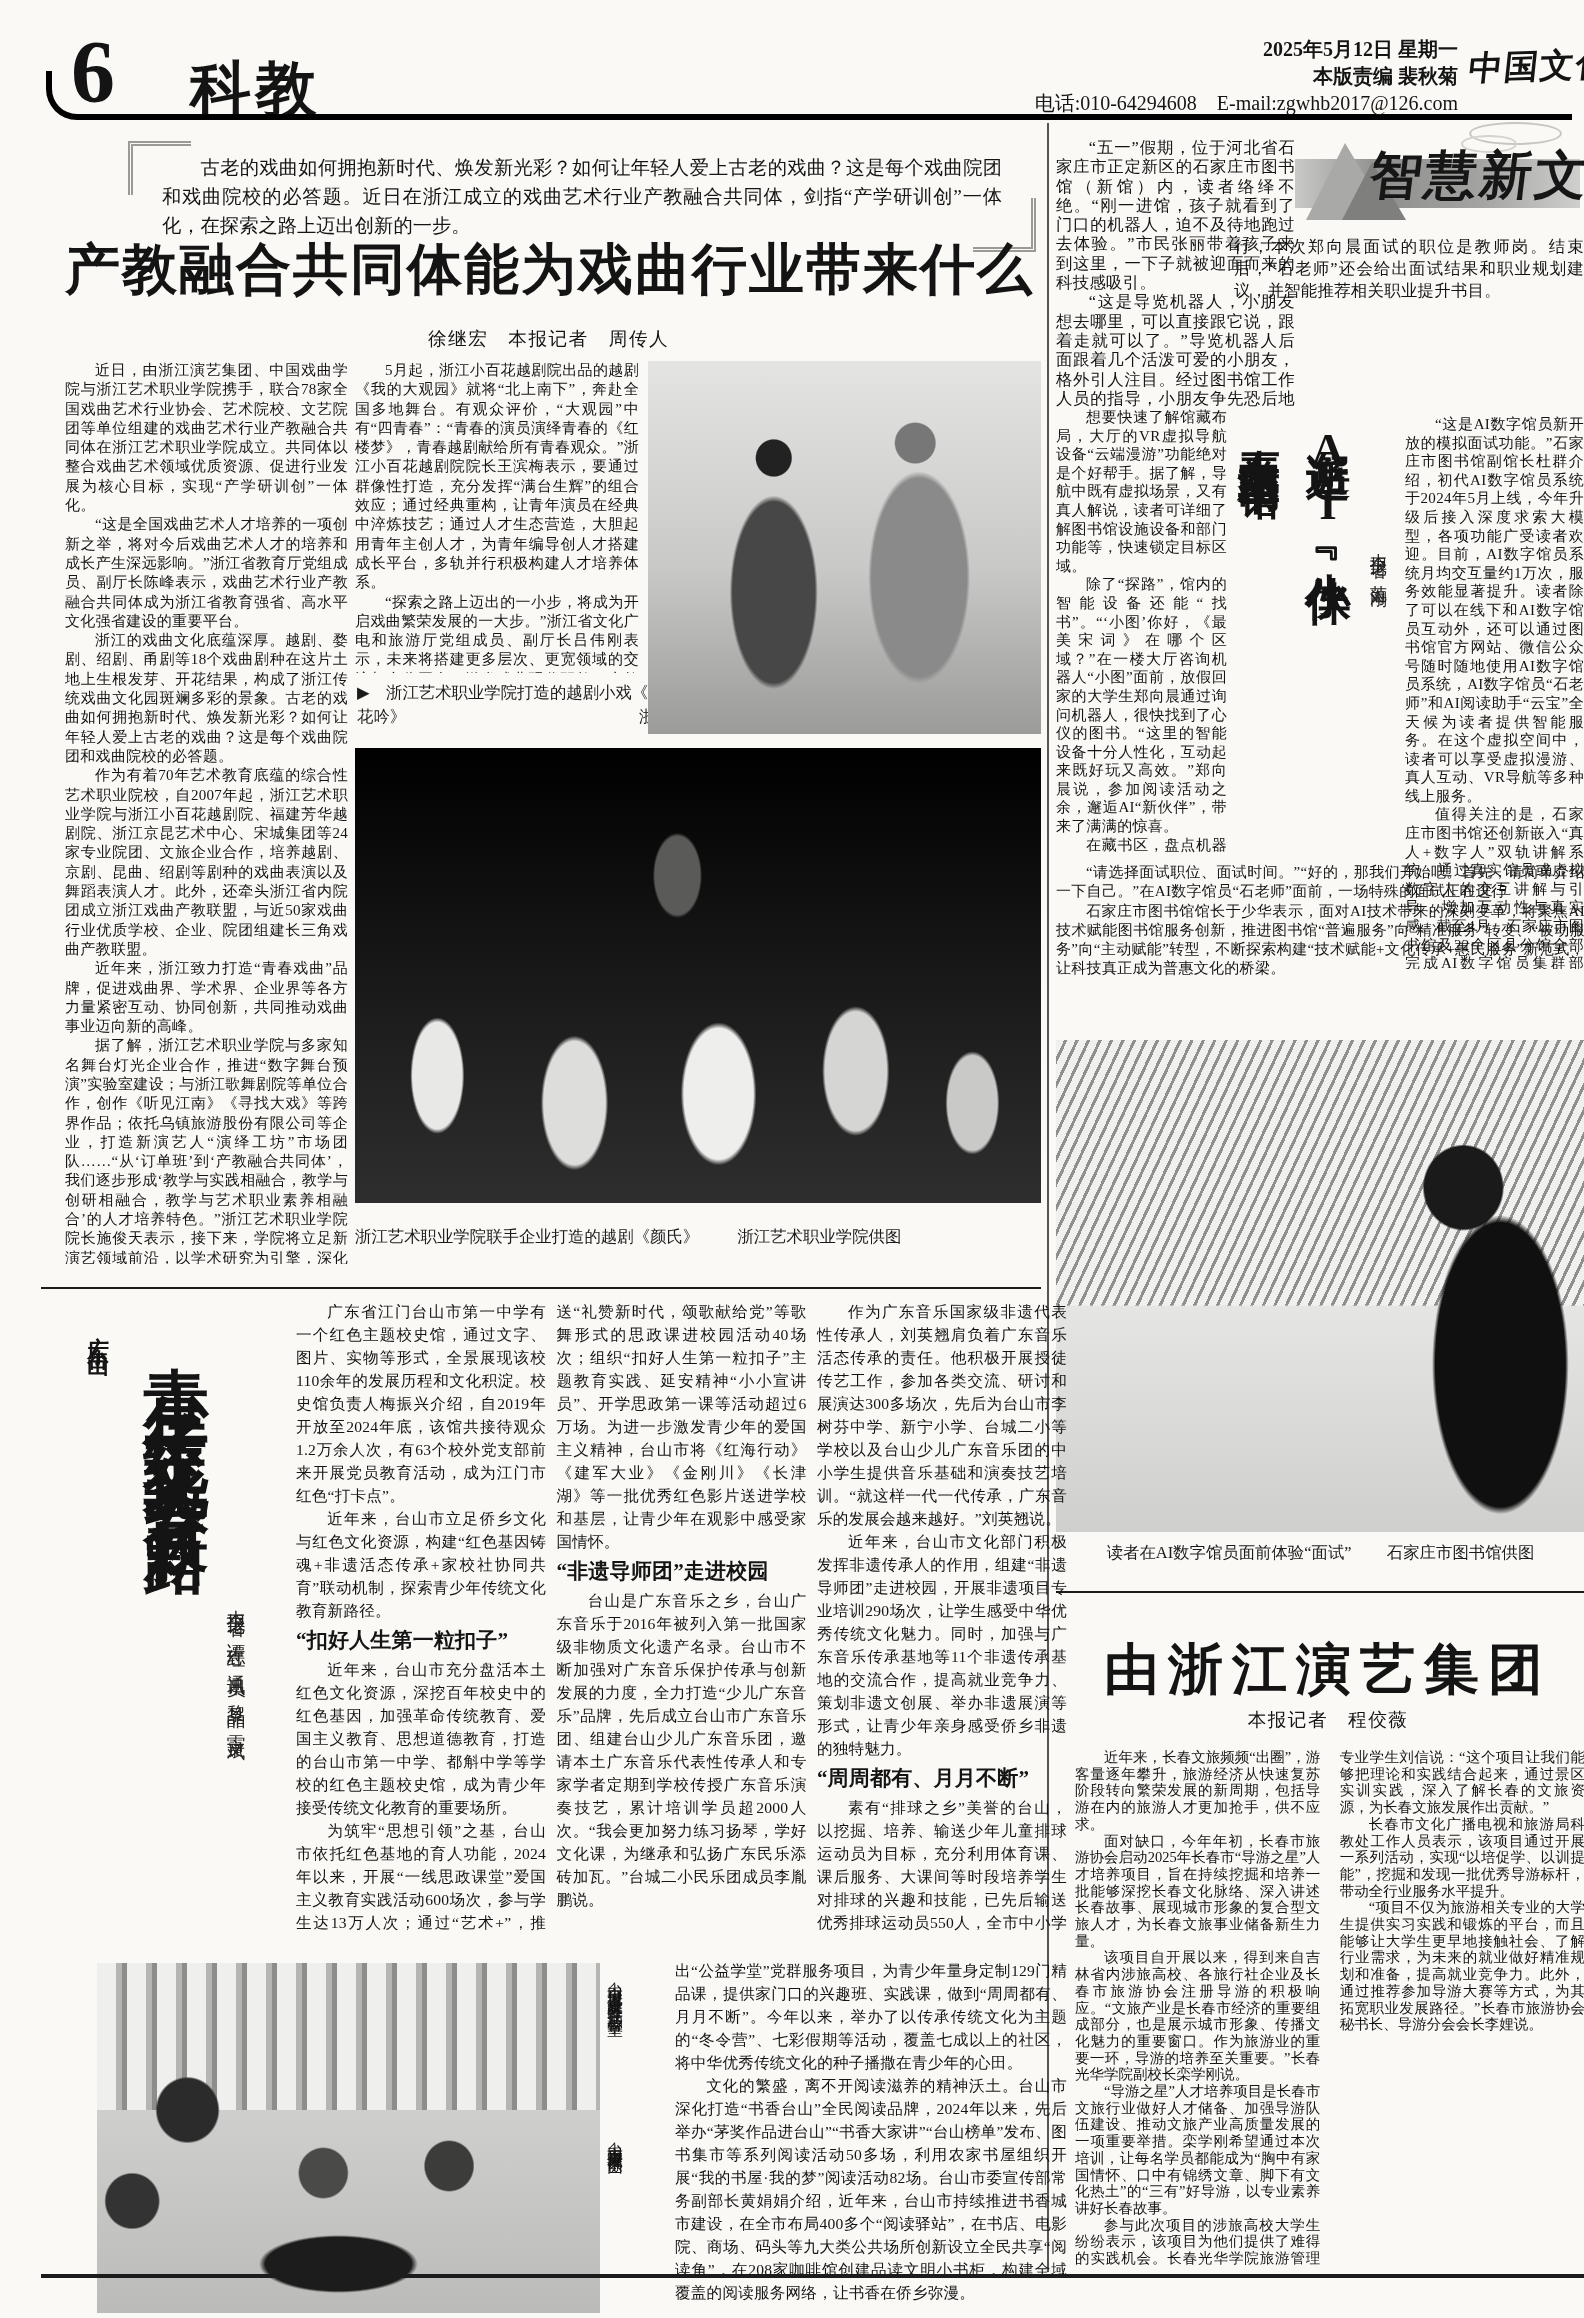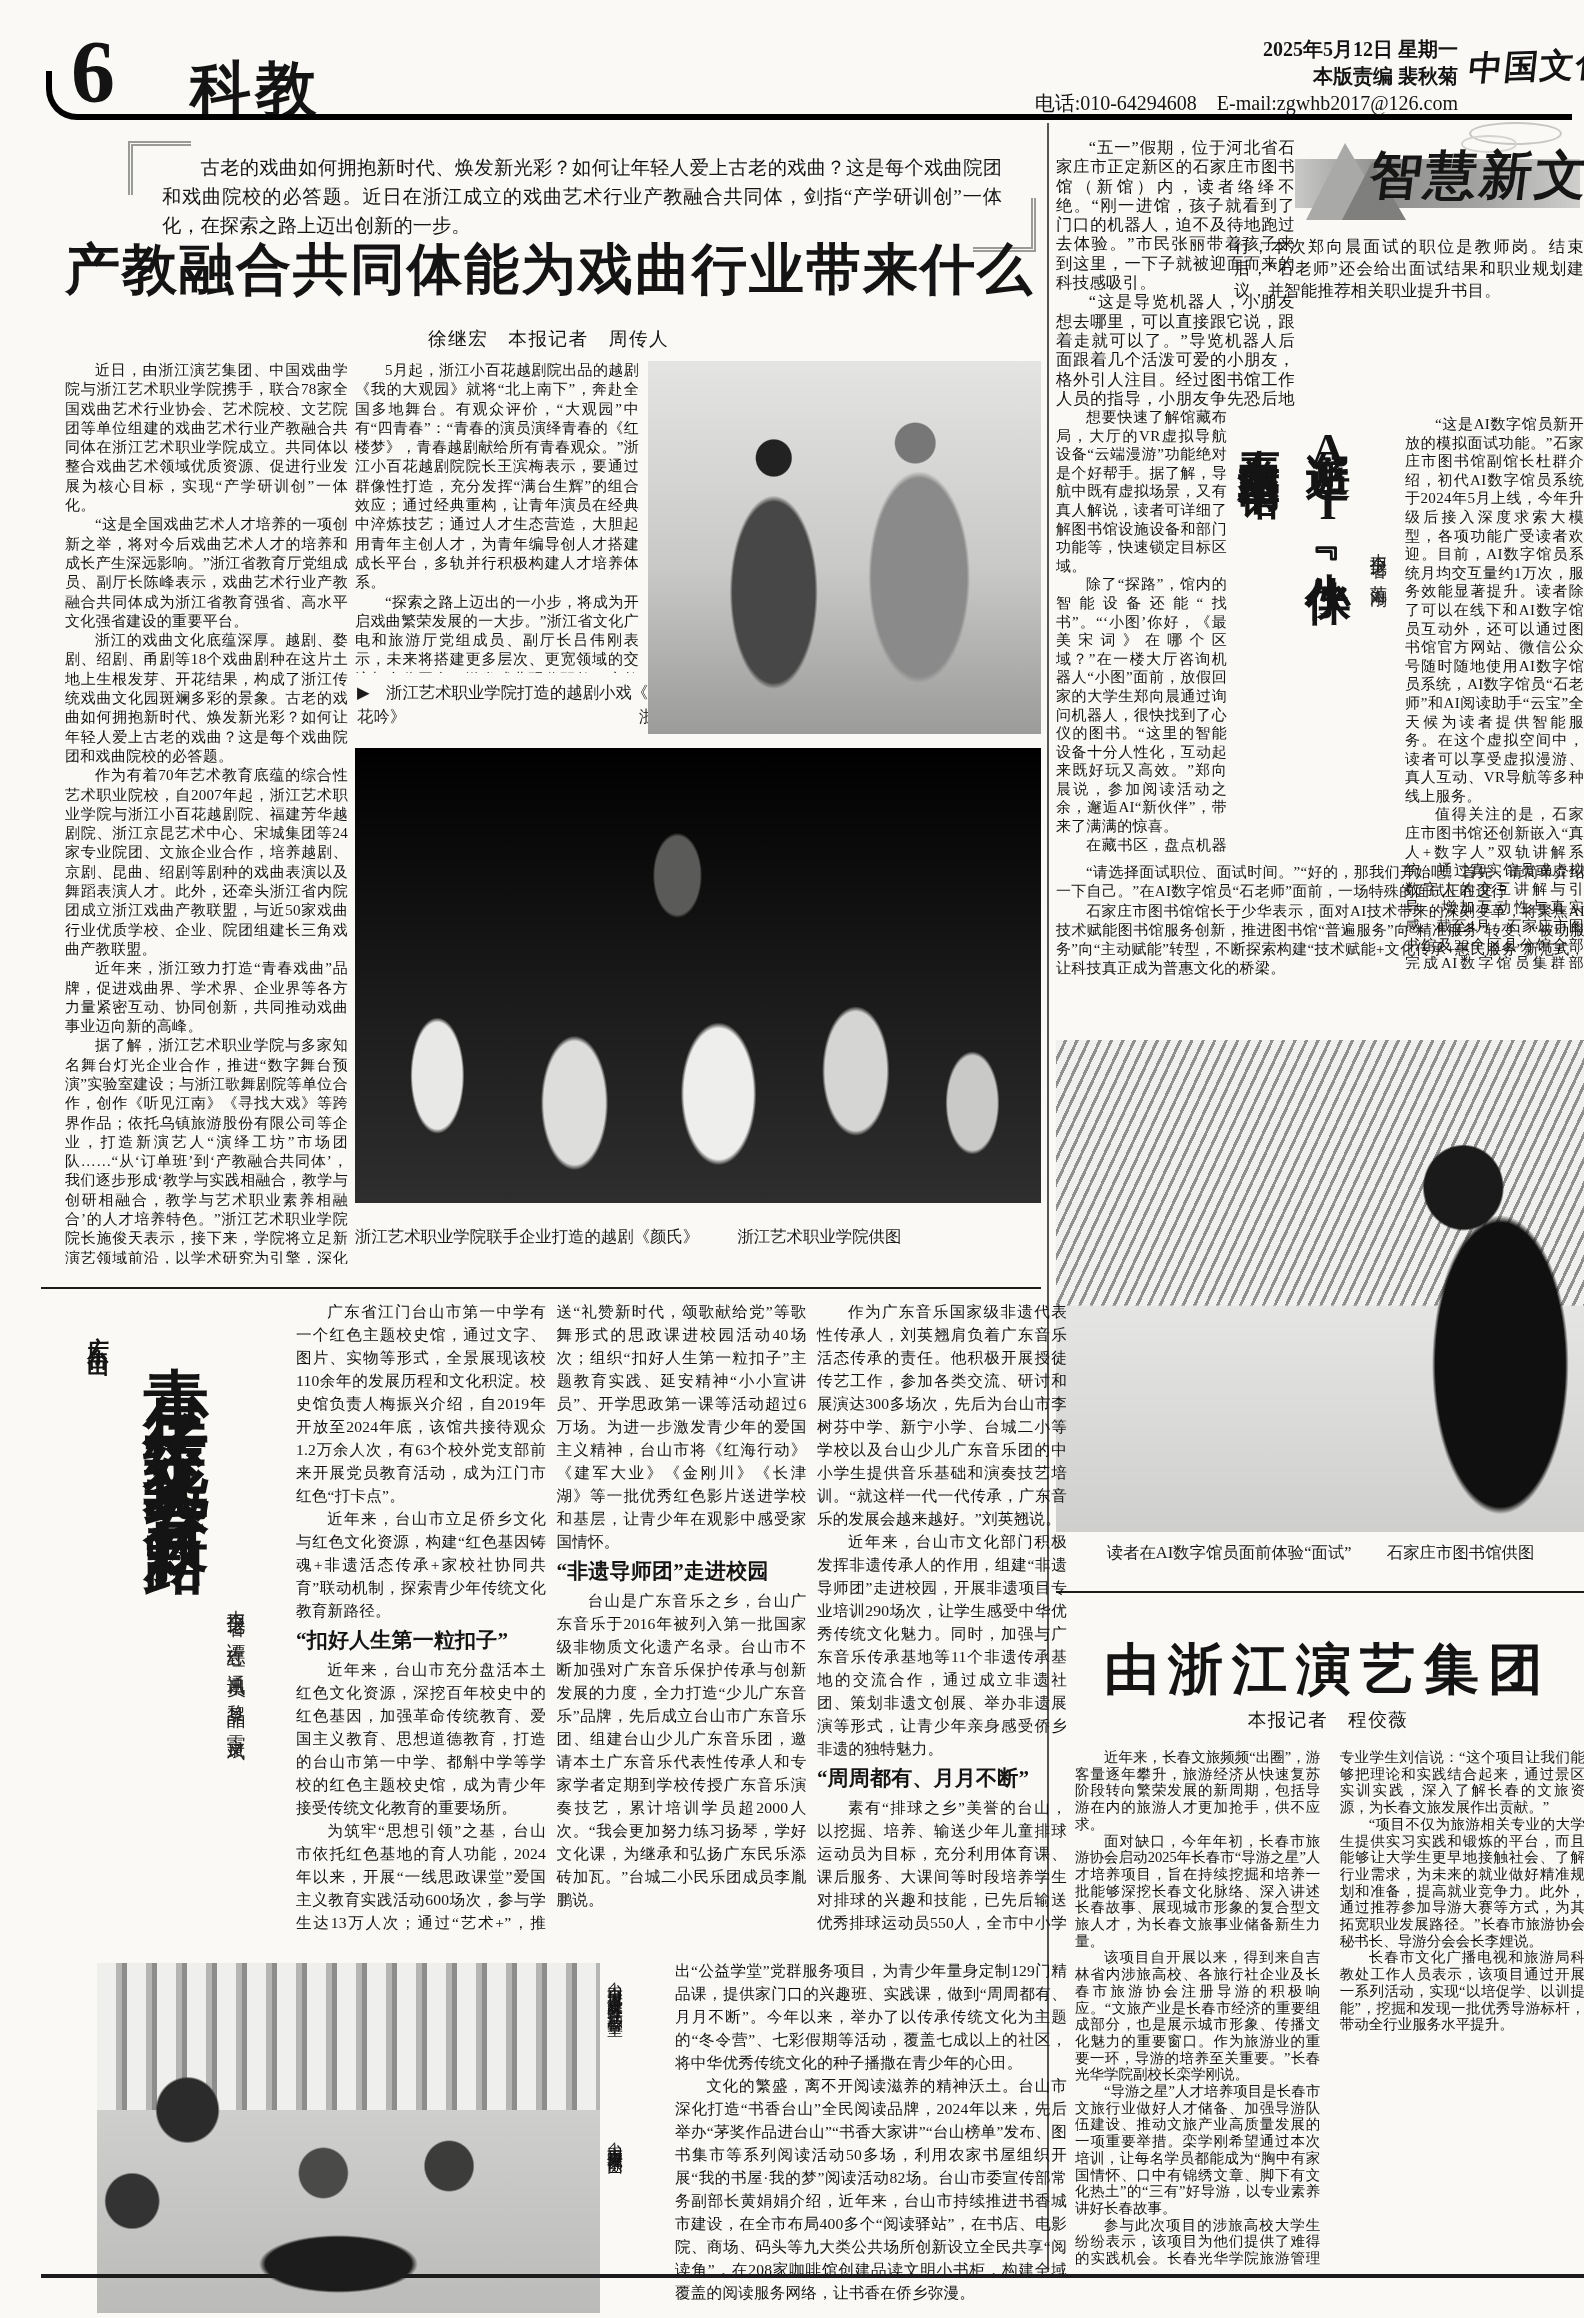--- a/index.html
+++ b/index.html
@@ -186,21 +186,21 @@
 
   <div class="abs bodycol-w flow3" style="left:296px;top:1300px;width:771px;height:650px;">
       <p>广东省江门台山市第一中学有一个红色主题校史馆，通过文字、图片、实物等形式，全景展现该校110余年的发展历程和文化积淀。校史馆负责人梅振兴介绍，自2019年开放至2024年底，该馆共接待观众1.2万余人次，有63个校外党支部前来开展党员教育活动，成为江门市红色“打卡点”。</p>
       <p>近年来，台山市立足侨乡文化与红色文化资源，构建“红色基因铸魂+非遗活态传承+家校社协同共育”联动机制，探索青少年传统文化教育新路径。</p>
       <h3>“扣好人生第一粒扣子”</h3>
       <p>近年来，台山市充分盘活本土红色文化资源，深挖百年校史中的红色基因，加强革命传统教育、爱国主义教育、思想道德教育，打造的台山市第一中学、都斛中学等学校的红色主题校史馆，成为青少年接受传统文化教育的重要场所。</p>
       <p>为筑牢“思想引领”之基，台山市依托红色基地的育人功能，2024年以来，开展“一线思政课堂”爱国主义教育实践活动600场次，参与学生达13万人次；通过“艺术+”，推送“礼赞新时代，颂歌献给党”等歌舞形式的思政课进校园活动40场次；组织“扣好人生第一粒扣子”主题教育实践、延安精神“小小宣讲员”、开学思政第一课等活动超过6万场。为进一步激发青少年的爱国主义精神，台山市将《红海行动》《建军大业》《金刚川》《长津湖》等一批优秀红色影片送进学校和基层，让青少年在观影中感受家国情怀。</p>
       <h3>“非遗导师团”走进校园</h3>
       <p>台山是广东音乐之乡，台山广东音乐于2016年被列入第一批国家级非物质文化遗产名录。台山市不断加强对广东音乐保护传承与创新发展的力度，全力打造“少儿广东音乐”品牌，先后成立台山市广东音乐团、组建台山少儿广东音乐团，邀请本土广东音乐代表性传承人和专家学者定期到学校传授广东音乐演奏技艺，累计培训学员超2000人次。“我会更加努力练习扬琴，学好文化课，为继承和弘扬广东民乐添砖加瓦。”台城二小民乐团成员李胤鹏说。</p>
       <p>作为广东音乐国家级非遗代表性传承人，刘英翘肩负着广东音乐活态传承的责任。他积极开展授徒传艺工作，参加各类交流、研讨和展演达300多场次，先后为台山市李树芬中学、新宁小学、台城二小等学校以及台山少儿广东音乐团的中小学生提供音乐基础和演奏技艺培训。“就这样一代一代传承，广东音乐的发展会越来越好。”刘英翘说。</p>
-      <p>近年来，台山市文化部门积极发挥非遗传承人的作用，组建“非遗导师团”走进校园，开展非遗项目专业培训290场次，让学生感受中华优秀传统文化魅力。同时，加强与广东音乐传承基地等11个非遗传承基地的交流合作，通过成立非遗社团、策划非遗文创展、举办非遗展演等形式，让青少年亲身感受侨乡非遗的独特魅力。</p>
+      <p>近年来，台山市文化部门积极发挥非遗传承人的作用，组建“非遗导师团”走进校园，开展非遗项目专业培训290场次，让学生感受中华优秀传统文化魅力。同时，加强与广东音乐传承基地等11个非遗传承基地的交流合作，提高就业竞争力、策划非遗文创展、举办非遗展演等形式，让青少年亲身感受侨乡非遗的独特魅力。</p>
       <h3>“周周都有、月月不断”</h3>
       <p>素有“排球之乡”美誉的台山，以挖掘、培养、输送少年儿童排球运动员为目标，充分利用体育课、课后服务、大课间等时段培养学生对排球的兴趣和技能，已先后输送优秀排球运动员550人，全市中小学排球队累计获各类比赛奖项共350项，排球运动成为传承侨乡文化的重要载体。</p>
     </div>
 
   <div class="abs photo" style="left:97px;top:1963px;width:503px;height:350px;
        background-color:#c4c4c2;
        background-image:
         radial-gradient(52px 54px at 18% 42%, #2b2b2b 0 58%, transparent 62%),
         radial-gradient(45px 46px at 7% 68%, #333 0 58%, transparent 62%),
         radial-gradient(41px 42px at 45% 60%, #4a4a48 0 58%, transparent 62%),
@@ -221,19 +221,19 @@
     </div>
 
   <div class="abs guide-headline" style="left:1071px;top:1633px;width:514px;">由浙江演艺集团</div>
   <div class="abs byline" style="left:1071px;top:1707px;width:514px;">本报记者　程佼薇</div>
   <div class="abs flow2" style="left:1075px;top:1749px;width:510px;height:519px;font-size:14.5px;line-height:16.7px;overflow:hidden;text-align:justify;">
       <p>近年来，长春文旅频频“出圈”，游客量逐年攀升，旅游经济从快速复苏阶段转向繁荣发展的新周期，包括导游在内的旅游人才更加抢手，供不应求。</p>
       <p>面对缺口，今年年初，长春市旅游协会启动2025年长春市“导游之星”人才培养项目，旨在持续挖掘和培养一批能够深挖长春文化脉络、深入讲述长春故事、展现城市形象的复合型文旅人才，为长春文旅事业储备新生力量。</p>
       <p>该项目自开展以来，得到来自吉林省内涉旅高校、各旅行社企业及长春市旅游协会注册导游的积极响应。“文旅产业是长春市经济的重要组成部分，也是展示城市形象、传播文化魅力的重要窗口。作为旅游业的重要一环，导游的培养至关重要。”长春光华学院副校长栾学刚说。</p>
       <p>“导游之星”人才培养项目是长春市文旅行业做好人才储备、加强导游队伍建设、推动文旅产业高质量发展的一项重要举措。栾学刚希望通过本次培训，让每名学员都能成为“胸中有家国情怀、口中有锦绣文章、脚下有文化热土”的“三有”好导游，以专业素养讲好长春故事。</p>
       <p>参与此次项目的涉旅高校大学生纷纷表示，该项目为他们提供了难得的实践机会。长春光华学院旅游管理专业学生刘信说：“这个项目让我们能够把理论和实践结合起来，通过景区实训实践，深入了解长春的文旅资源，为长春文旅发展作出贡献。”</p>
+      <p>长春市文化广播电视和旅游局科教处工作人员表示，该项目通过开展一系列活动，实现“以培促学、以训提能”，挖掘和发现一批优秀导游标杆，带动全行业服务水平提升。</p>
       <p>“项目不仅为旅游相关专业的大学生提供实习实践和锻炼的平台，而且能够让大学生更早地接触社会、了解行业需求，为未来的就业做好精准规划和准备，提高就业竞争力。此外，通过推荐参加导游大赛等方式，为其拓宽职业发展路径。”长春市旅游协会秘书长、导游分会会长李娌说。</p>
-      <p>长春市文化广播电视和旅游局科教处工作人员表示，该项目通过开展一系列活动，实现“以培促学、以训提能”，挖掘和发现一批优秀导游标杆，带动全行业服务水平提升。</p>
     </div>
 
   <div class="abs rule-h" style="left:41px;top:2274px;width:1544px;height:3.7px;"></div>
 </div>
 
 
 </body></html>

